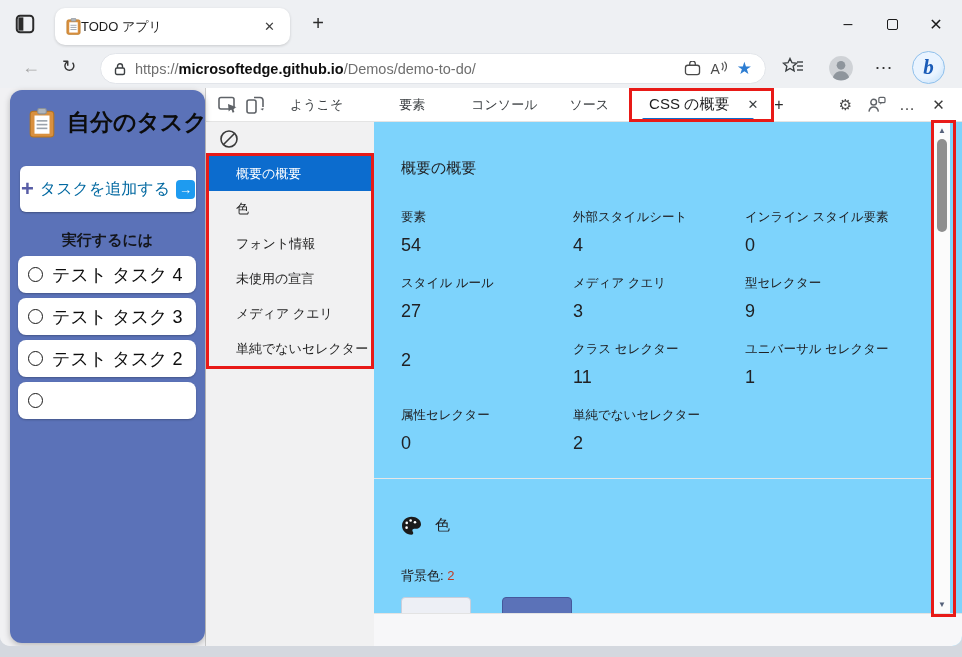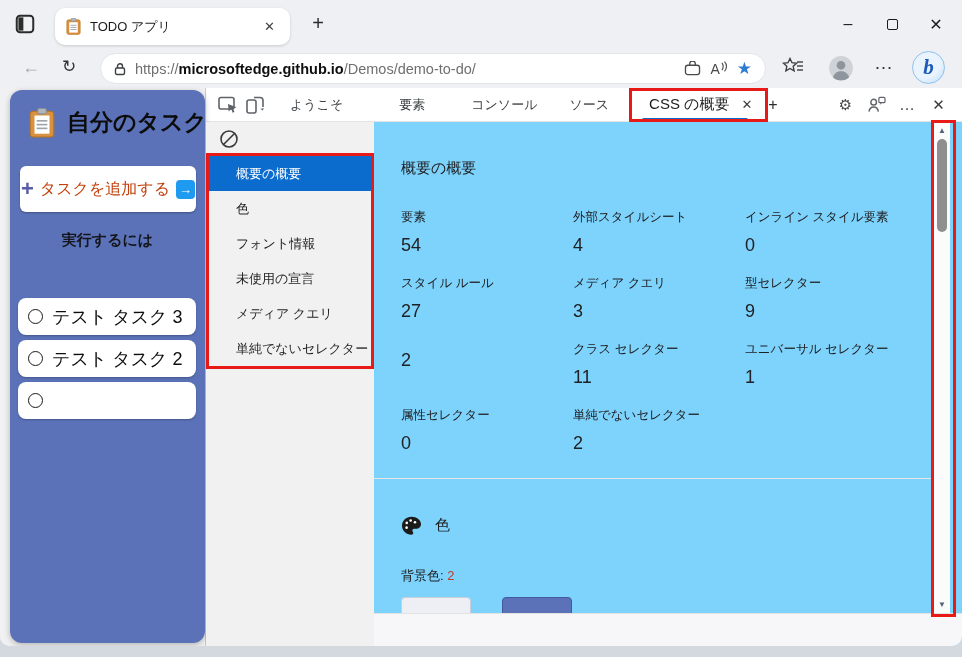--- a/index.html
+++ b/index.html
@@ -4,21 +4,21 @@
 <style>
   * { box-sizing: border-box; margin: 0; padding: 0; }
   html,body { width: 962px; height: 657px; overflow: hidden; }
   body { background: #d4d8df; font-family: "Liberation Sans", "DejaVu Sans", sans-serif; }
   .screen { position: relative; width: 962px; height: 646px; background: #eef0f3; border-radius: 0 0 10px 10px; overflow: hidden; }
 
   
   .titlebar { position: absolute; top: 0; left: 0; right: 0; height: 48px; background: #eef0f3; }
   .ws-btn { position: absolute; left: 14px; top: 13px; width: 22px; height: 22px; cursor: pointer; }
   .tab { position: absolute; left: 55px; top: 8px; width: 235px; height: 37px; background: #fff; border-radius: 10px;
-         box-shadow: 0 1px 3px rgba(0,0,0,.16); display: flex; align-items: center; padding: 0 11px; gap: 9px; }
+         box-shadow: 0 1px 3px rgba(0,0,0,.16); display: flex; align-items: center; padding: 0 11px; }
   .tab-title { flex: 1; font-size: 13px; color: #1b1b1b; white-space: nowrap; overflow: hidden; }
   .tab-close { font-size: 13px; color: #404040; cursor: pointer; padding: 2px 4px; }
   .newtab { position: absolute; left: 304px; top: 11px; width: 28px; height: 26px; font-size: 20px; font-weight: 300;
             color: #2b2b2b; text-align: center; line-height: 25px; cursor: pointer; }
   .win-controls { position: absolute; right: 4px; top: 0; height: 48px; display: flex; align-items: center; }
   .win-btn { width: 44px; height: 44px; display: flex; align-items: center; justify-content: center;
              font-size: 16px; color: #1b1b1b; cursor: pointer; }
   .win-max-glyph { width: 11px; height: 11px; border: 1.4px solid #1b1b1b; border-radius: 2px; }
 
   
@@ -46,38 +46,38 @@
   .webpage { width: 205px; background: #f1f1f3; position: relative; flex: none; }
 
   
   .todo-panel { position: absolute; left: 10px; top: 2px; width: 195px; height: 553px; background: #5b72b8;
                 border-radius: 12px; box-shadow: 0 2px 6px rgba(0,0,0,.25); }
   .todo-head { display: flex; align-items: center; gap: 12px; padding: 17px 0 0 19px; }
   .todo-title { font-size: 23px; font-weight: 700; color: #0c0c0c; white-space: nowrap; }
   .add-btn { position: absolute; left: 10px; top: 76px; width: 176px; height: 46px; background: #fff; border-radius: 6px;
              display: flex; align-items: center; justify-content: center; gap: 6px; box-shadow: 0 1px 2px rgba(0,0,0,.3); cursor: pointer; }
   .add-plus { color: #585da6; font-size: 22px; font-weight: 700; line-height: 1; }
-  .add-label { font-size: 16px; color: #c2410c; white-space: nowrap; }
+  .add-label { font-size: 16px; color: #0369a1; white-space: nowrap; }
   .add-arrow { width: 19px; height: 19px; background: #1e9bf0; border-radius: 4px; color: #fff; font-size: 13px;
                font-weight: 700; display: flex; align-items: center; justify-content: center; flex: none; }
   .list-heading { position: absolute; left: 0; right: 0; top: 141px; text-align: center; font-size: 15px;
                   font-weight: 700; color: #14161c; }
   .task { position: absolute; left: 8px; width: 178px; height: 37px; background: #fff; border-radius: 8px;
           display: flex; align-items: center; gap: 9px; padding: 0 10px; box-shadow: 0 1px 2px rgba(0,0,0,.25); cursor: pointer; }
   .task-circle { width: 15px; height: 15px; border: 1.7px solid #1a1a1a; border-radius: 50%; flex: none; }
   .task-label { font-size: 18px; color: #0e0e0e; white-space: nowrap; }
 
   
   .devtools { flex: 1; background: #7dd3fc; border-left: 1px solid #c9c9c9; display: flex; flex-direction: column; }
   .dt-toolbar { height: 34px; flex: none; display: flex; align-items: center; background: #fff;
                 border-bottom: 1px solid #e4e4e4; padding-left: 8px; }
   .dt-icon { width: 27px; height: 27px; display: flex; align-items: center; justify-content: center; cursor: pointer; }
   .dt-tab { font-size: 13px; color: #3c4043; padding: 0 16px; height: 100%; display: flex; align-items: center;
             white-space: nowrap; cursor: pointer; }
-  .dt-tab-css { position: relative; font-size: 15px; color: #1d1d1f; gap: 12px; padding: 0 10px 0 16px; }
+  .dt-tab-css { position: relative; font-size: 15px; color: #1d1d1f; gap: 18px; padding: 0 10px 0 16px; }
   .dt-underline { position: absolute; left: 9px; right: 14px; bottom: 0; height: 3px; background: #0c6cce; border-radius: 2px; }
   .dt-tab-close { font-size: 13px; color: #3c4043; }
   .dt-tab-add { font-size: 16px; color: #2b2b2b; padding: 0 6px; cursor: pointer; }
   .dt-right { margin-left: auto; display: flex; align-items: center; gap: 4px; padding-right: 10px; }
   .dt-gear { font-size: 15px; color: #494949; }
   .dt-more { font-size: 16px; color: #494949; letter-spacing: 1px; }
   .dt-close { font-size: 15px; color: #3a3a3a; }
 
   .dt-body { flex: 1; display: flex; position: relative; }
   .dt-sidebar { width: 168px; background: #f1f1f2; flex: none; }
@@ -230,20 +230,24 @@
             </svg>
           </span>
           <span class="todo-title">自分のタスク</span>
         </div>
         <div class="add-btn">
           <span class="add-plus">+</span>
           <span class="add-label">タスクを追加する</span>
           <span class="add-arrow">→</span>
         </div>
         <div class="list-heading">実行するには</div>
+        <div class="task" style="top:166px;">
+          <span class="task-circle"></span>
+          <span class="task-label">テスト タスク 4</span>
+        </div>
         <div class="task" style="top:208px;">
           <span class="task-circle"></span>
           <span class="task-label">テスト タスク 3</span>
         </div>
         <div class="task" style="top:250px;">
           <span class="task-circle"></span>
           <span class="task-label">テスト タスク 2</span>
         </div>
         <div class="task" style="top:292px;">
           <span class="task-circle"></span>

